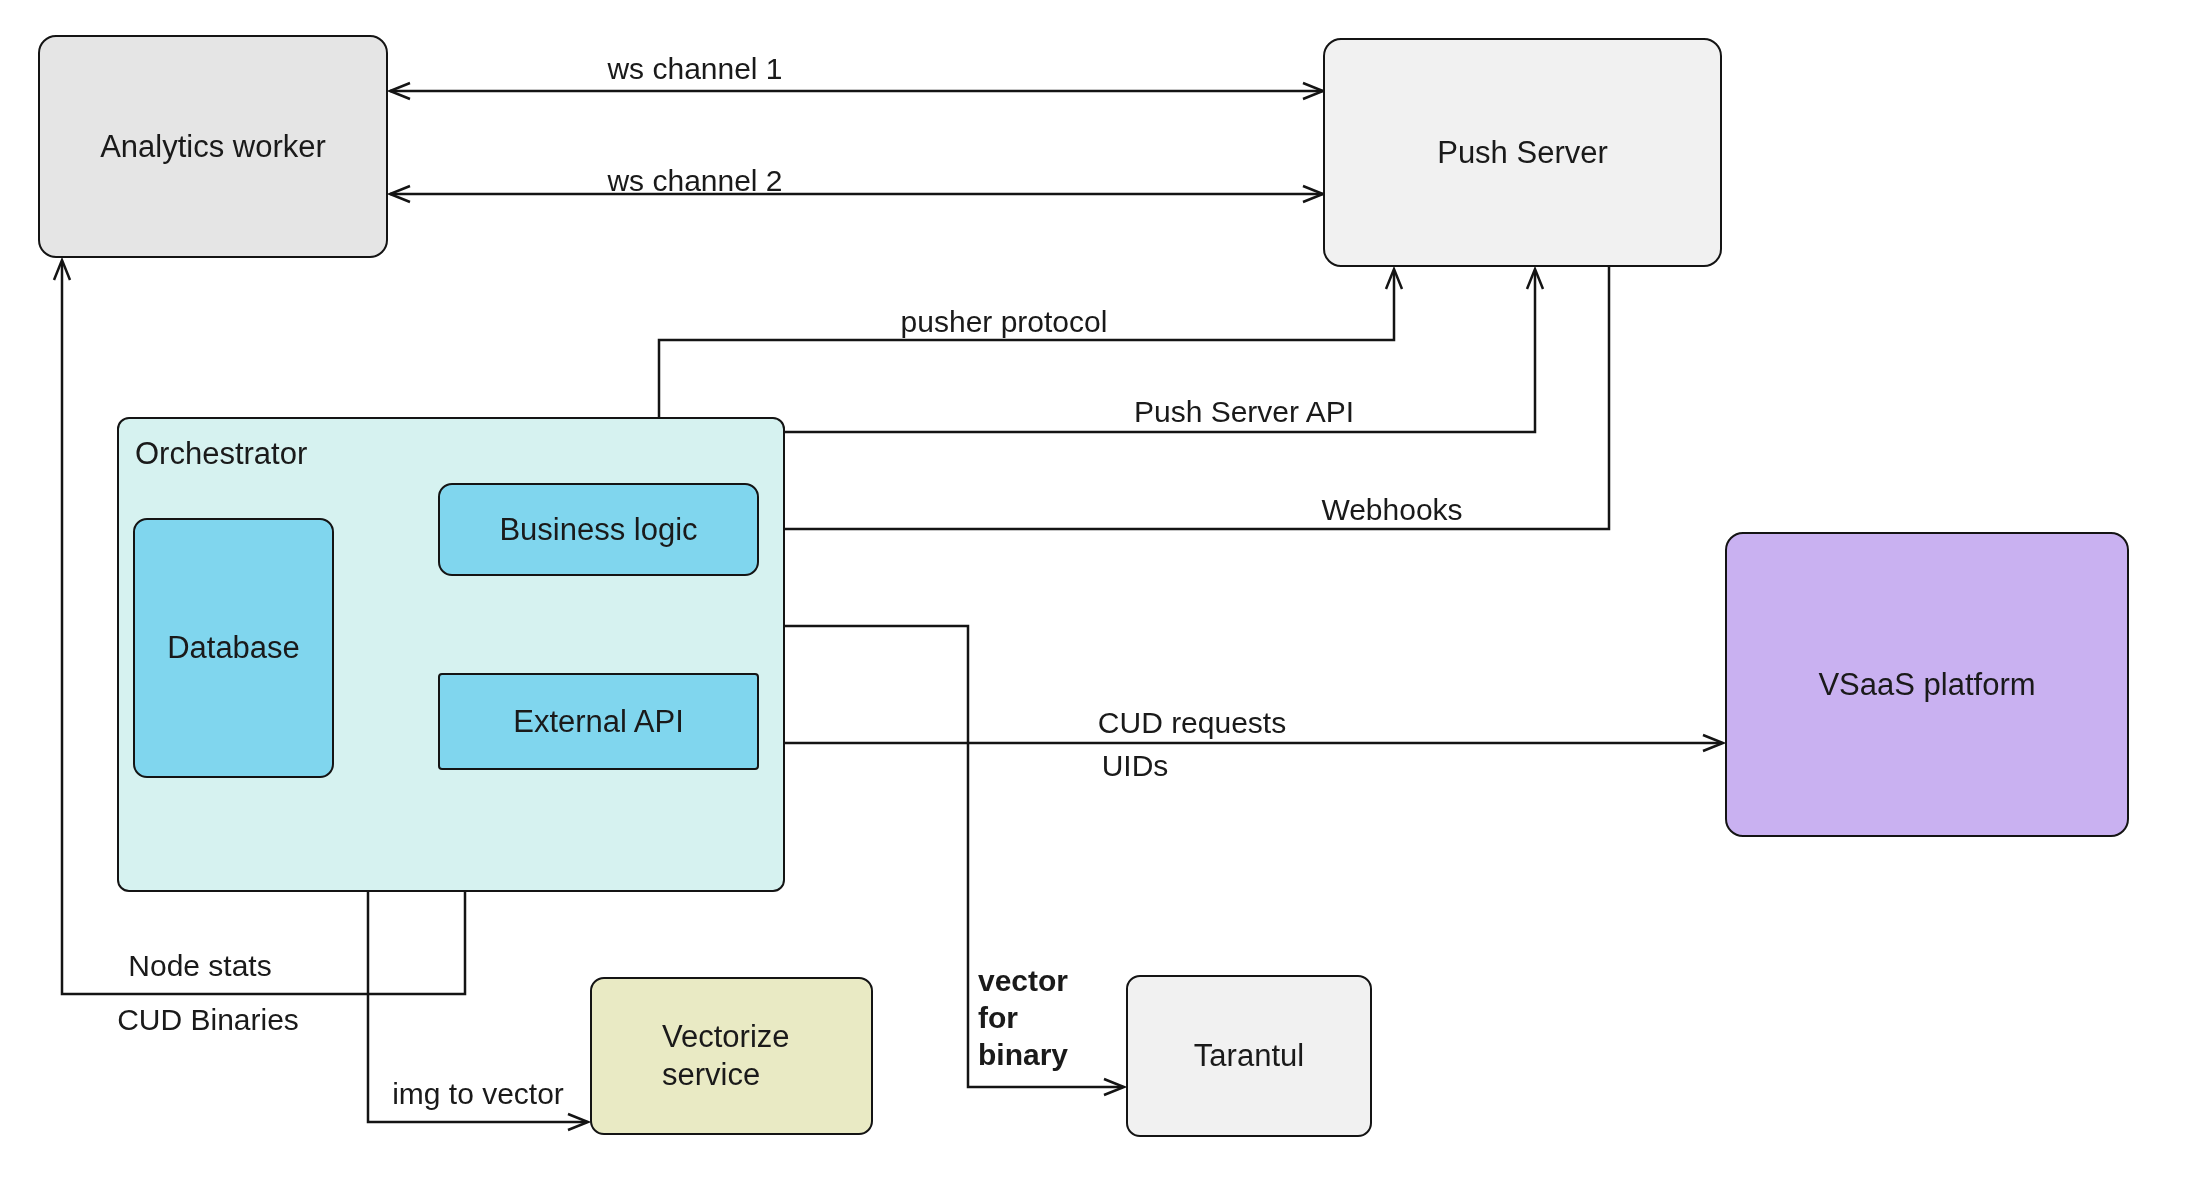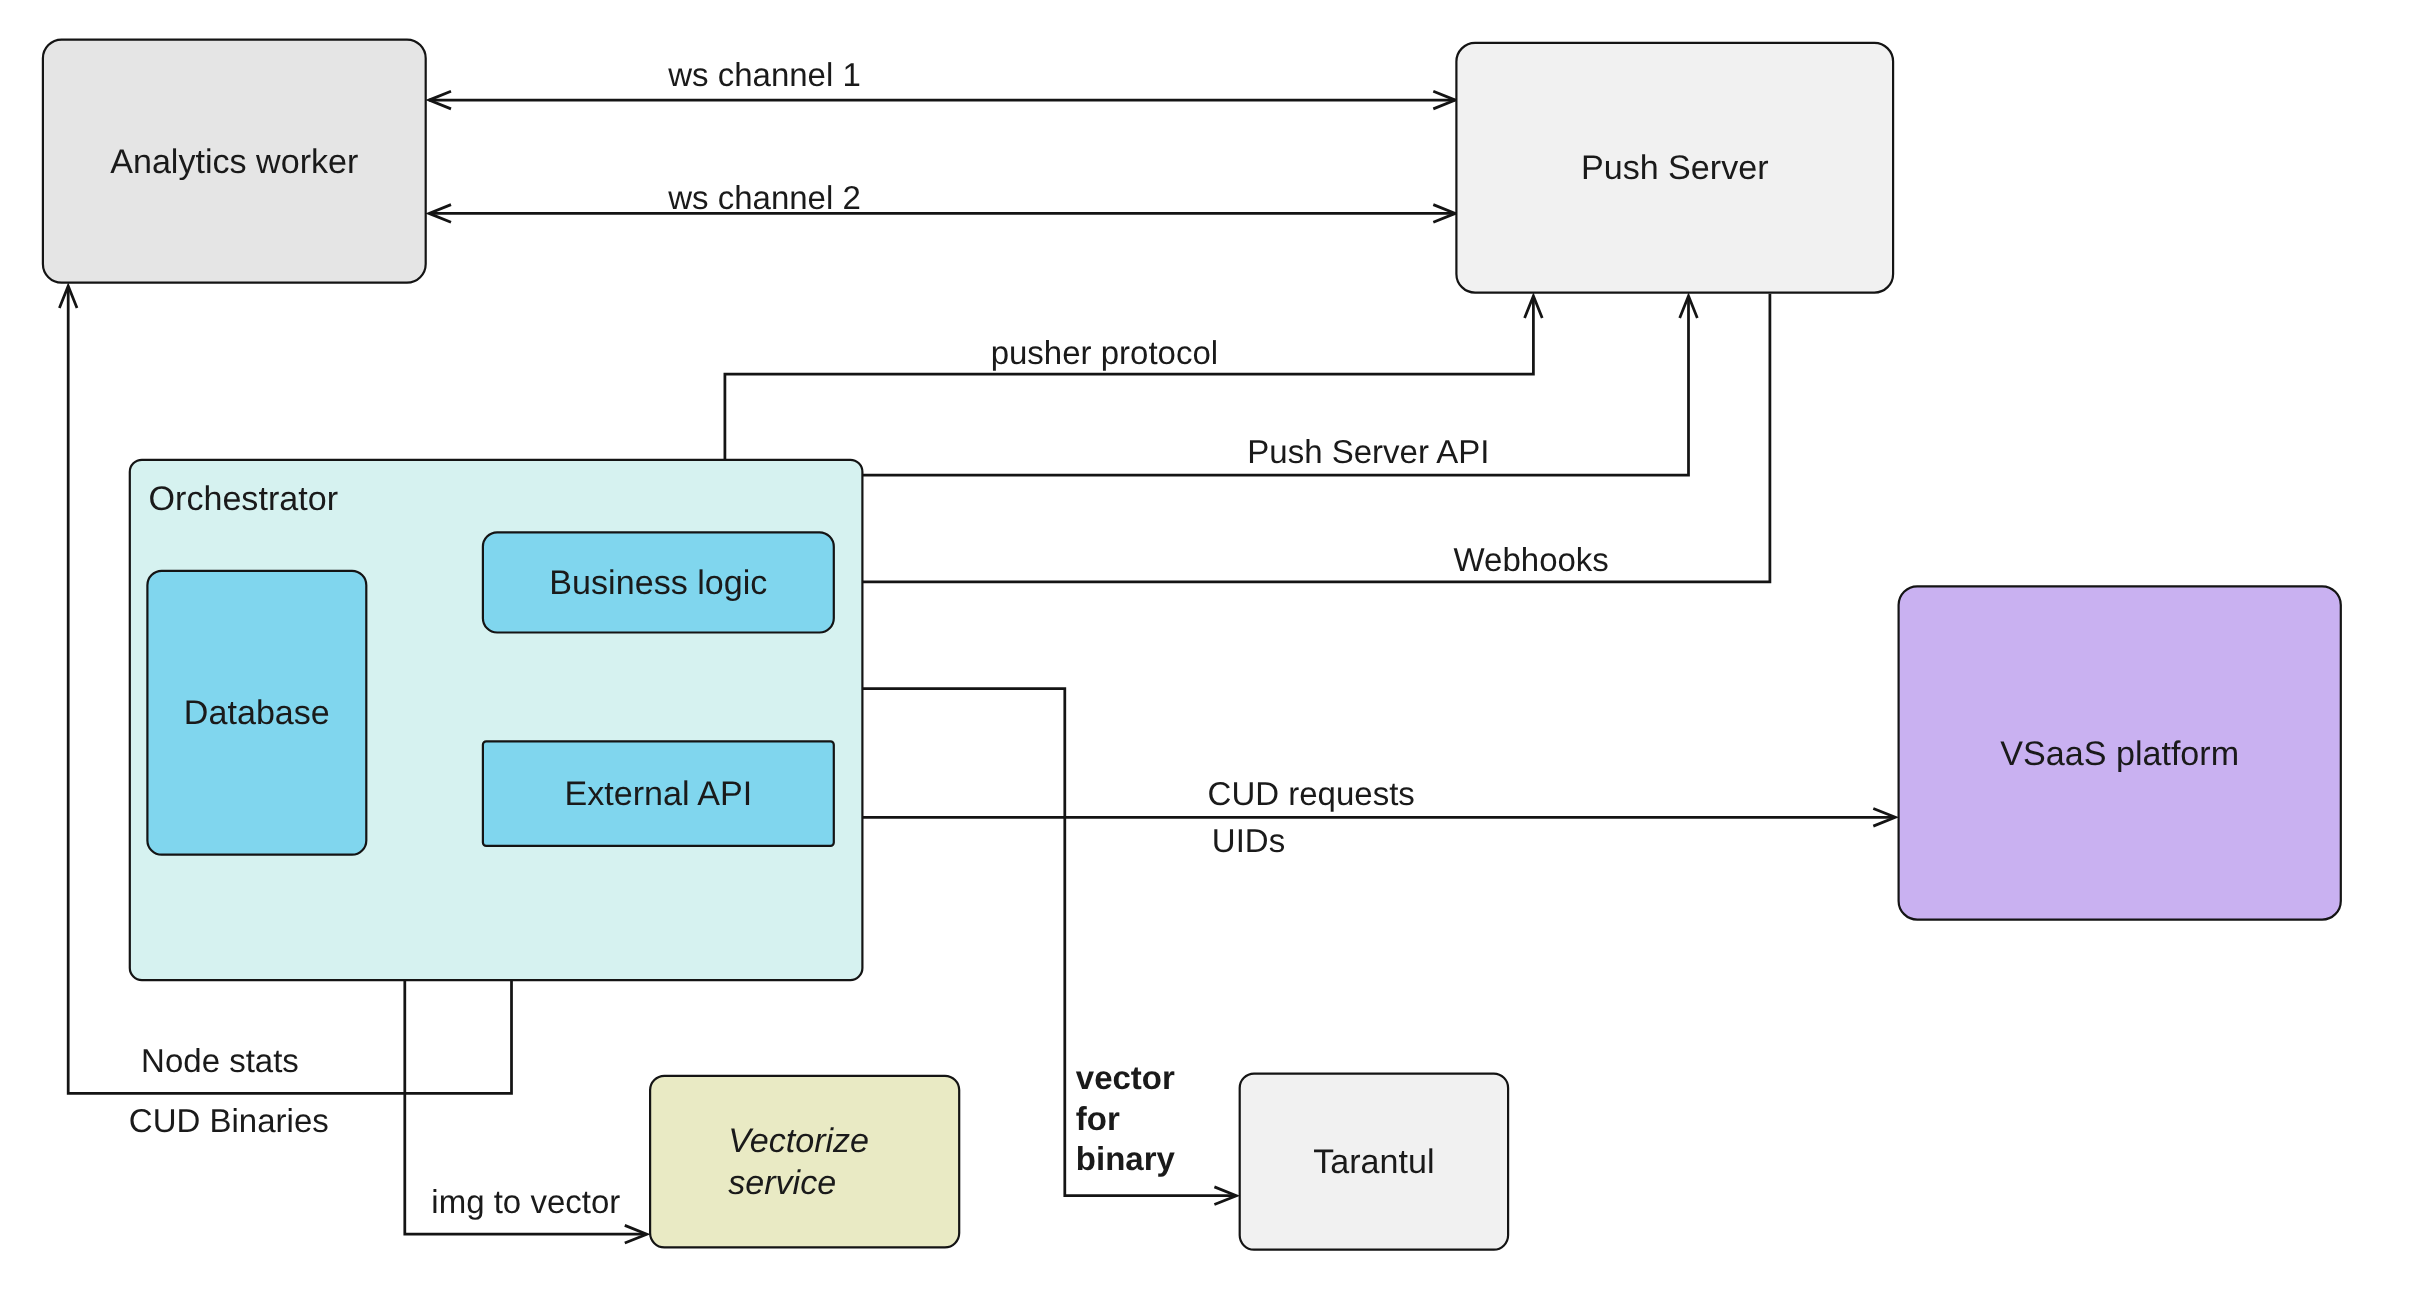--- a/index.html
+++ b/index.html
@@ -37,21 +37,21 @@
   }
   .node-analytics-worker { left: 38px;  top: 35px;  width: 350px; height: 223px; border-radius: 18px; background: #e5e5e5; }
   .node-push-server      { left: 1323px;top: 38px;  width: 399px; height: 229px; border-radius: 18px; background: #f1f1f1; }
   .node-orchestrator     { left: 117px; top: 417px; width: 668px; height: 475px; border-radius: 12px; background: #d6f2f0; }
   .node-database         { left: 133px; top: 518px; width: 201px; height: 260px; border-radius: 14px; background: #80d6ee; }
   .node-business-logic   { left: 438px; top: 483px; width: 321px; height: 93px;  border-radius: 14px; background: #80d6ee; }
   .node-external-api     { left: 438px; top: 673px; width: 321px; height: 97px;  border-radius: 4px; background: #80d6ee; }
   .node-vsaas            { left: 1725px;top: 532px; width: 404px; height: 305px; border-radius: 18px; background: #c9b1f1; }
   .node-vectorize        { left: 590px; top: 977px; width: 283px; height: 158px; border-radius: 14px; background: #e9eac4; justify-content: flex-start; }
   .node-tarantul         { left: 1126px;top: 975px; width: 246px; height: 162px; border-radius: 14px; background: #f1f1f1; }
-  .node-vectorize .multiline { text-align: left; padding-left: 70px; line-height: 38px; font-style: italic; }
+  .node-vectorize .multiline { text-align: left; padding-left: 70px; line-height: 38px; }
   .container-title {
     position: absolute;
     left: 135px; top: 437px;
     font-size: 31px;
     line-height: 1.1;
   }
   .edge-label {
     position: absolute;
     transform: translate(-50%, -50%);
     font-size: 30px;

